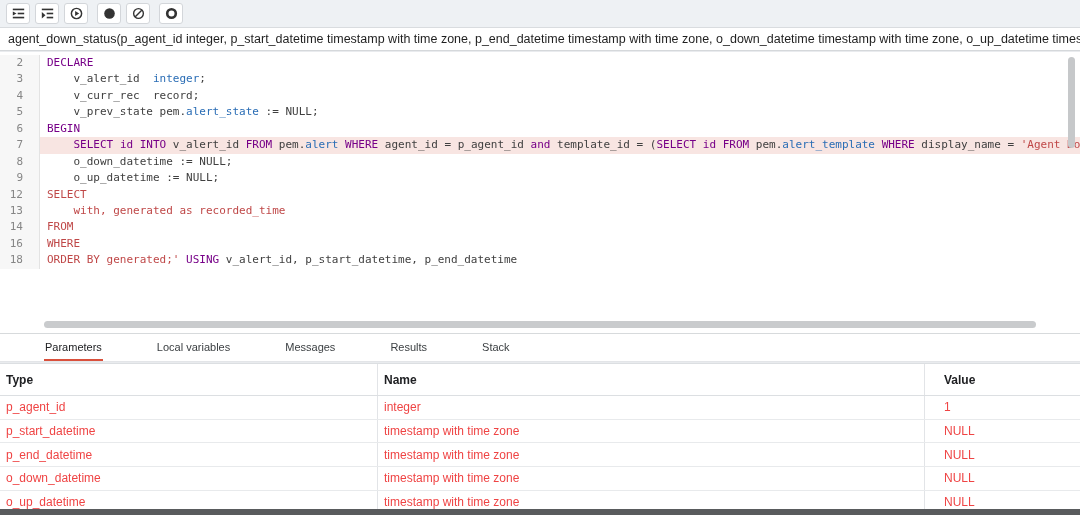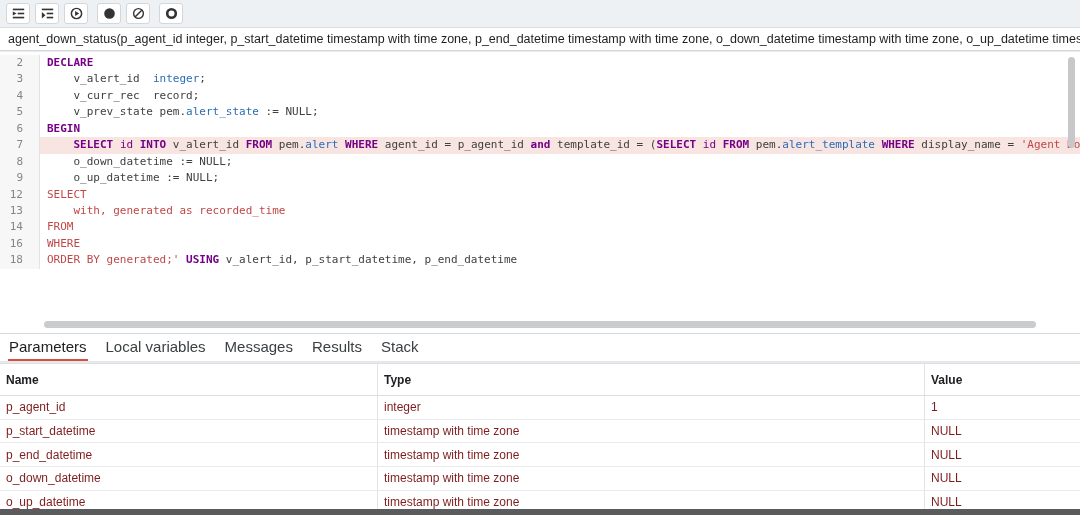--- a/index.html
+++ b/index.html
@@ -27,46 +27,46 @@
   .sigbar span{font-size:12.5px;color:#1f1f1f;white-space:nowrap;}
 
   
   .editor{top:52px;left:0;right:0;height:281px;background:#ffffff;overflow:hidden;padding-top:3px;box-sizing:border-box;}
   .code-line{display:flex;height:16.45px;line-height:16.45px;white-space:pre;
     font-family:"DejaVu Sans Mono","Liberation Mono",monospace;font-size:11px;}
   .gutter-num{flex:0 0 40px;box-sizing:border-box;text-align:right;padding-right:16px;
     color:#868686;background:#f7f7f7;border-right:1px solid #e3e3e3;}
   .code-text{flex:1;padding-left:7px;color:#404040;}
   .code-line.hl .code-text{background:#f8e5e2;}
-  .tok-k{color:#770088;font-weight:bold;}
+  .tok-k{color:#770088;font-weight:normal;}
   .tok-k2{color:#770088;}
   .tok-b{color:#2a6db5;}
   .tok-s{color:#bf4747;}
   .tok-n{color:#404040;}
 
   
   .editor-hscroll{top:321px;left:44px;width:992px;height:7px;background:#c9cbcd;border-radius:4px;}
   .editor-vscroll{top:57px;left:1068px;width:7px;height:91px;background:#c6c8ca;border-radius:4px;}
 
   
   .tabbar{top:333px;left:0;right:0;height:29px;background:#ffffff;border-top:1px solid #d7dadc;
     border-bottom:1px solid #e3e5e8;display:flex;align-items:stretch;padding-left:8px;box-sizing:border-box;gap:17px;}
-  .tab{font-size:15px;color:#3c4043;display:flex;align-items:center;cursor:pointer;
-    border-bottom:2px solid transparent;box-sizing:border-box;padding:0 1px;}
+  .tab{font-size:11px;color:#3c4043;display:flex;align-items:center;cursor:pointer;
+    border-bottom:2px solid transparent;box-sizing:border-box;padding:0 1px;margin-left:36px;}
   .tab.active{color:#202124;border-bottom-color:#d9503c;}
 
   
   .ptable{top:363px;left:0;right:0;height:146px;background:#ffffff;overflow:hidden;}
   .prow{display:grid;grid-template-columns:378px 547px 155px;box-sizing:border-box;
     border-bottom:1px solid #e8eaec;}
   .prow.header{height:33px;border-top:1px solid #dcdfe2;border-bottom:1px solid #dcdfe2;}
   .prow.body{height:23.7px;}
-  .pcell{font-size:12px;color:#7f1d1d;display:flex;align-items:center;padding-left:6px;
+  .pcell{font-size:12px;color:#ef4444;display:flex;align-items:center;padding-left:6px;
     border-right:1px solid #e2e4e7;overflow:hidden;white-space:nowrap;box-sizing:border-box;}
-  .pcell:last-child{border-right:none;}
+  .pcell:last-child{border-right:none;margin-left:13px;}
   .prow.header .pcell{font-weight:bold;color:#202124;}
 
   
   .bottom-bar{top:509px;left:0;width:1080px;height:6px;background:#595b5d;}
 </style>
 </head>
 <body>
 
 <div class="abs accent-strip"></div>
 
@@ -148,22 +148,22 @@
 <div class="abs tabbar">
     <div class="tab active">Parameters</div>
     <div class="tab">Local variables</div>
     <div class="tab">Messages</div>
     <div class="tab">Results</div>
     <div class="tab">Stack</div>
   </div>
 
 <div class="abs ptable">
     <div class="prow header">
+      <div class="pcell">Type</div>
       <div class="pcell">Name</div>
-      <div class="pcell">Type</div>
       <div class="pcell">Value</div>
     </div>
     <div class="prow body">
       <div class="pcell">p_agent_id</div>
       <div class="pcell">integer</div>
       <div class="pcell">1</div>
     </div>
     <div class="prow body">
       <div class="pcell">p_start_datetime</div>
       <div class="pcell">timestamp with time zone</div>

